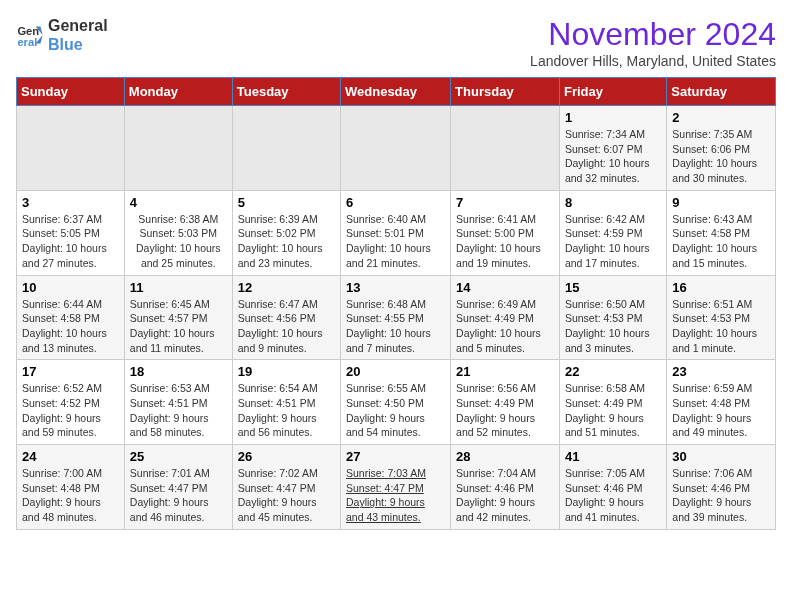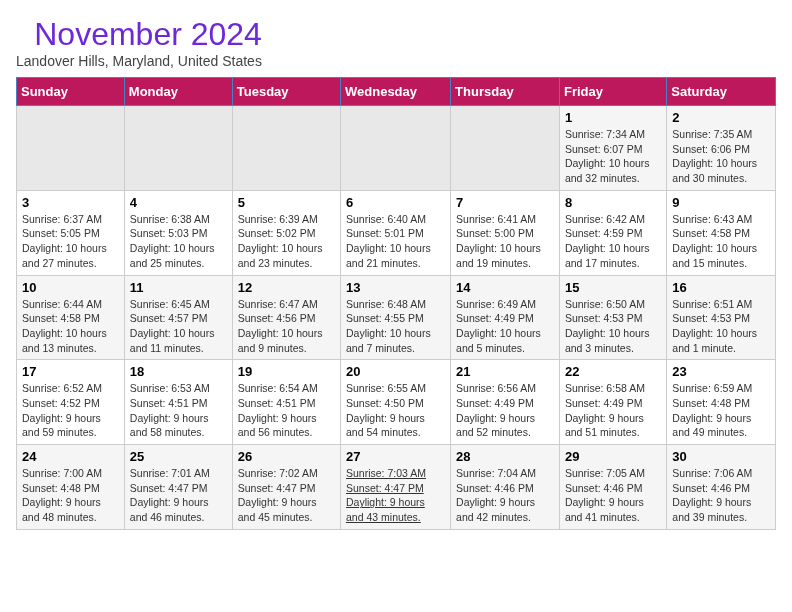--- a/index.html
+++ b/index.html
@@ -36,21 +36,21 @@
     .subtitle {
       font-size: 14px;
       color: #444;
     }
     table {
       width: 100%;
       border-collapse: collapse;
       font-size: 11px;
     }
     thead tr th {
-      background-color: #be185d;
+      background-color: #b91c1c;
       color: #fff;
       padding: 6px 4px;
       text-align: left;
       font-size: 13px;
       font-weight: bold;
       border: 1px solid #4a7fc1;
     }
     tbody tr td {
       vertical-align: top;
       padding: 4px 5px;
@@ -77,20 +77,31 @@
       line-height: 1.4;
     }
     .empty-cell {
       background: #e8e8e8 !important;
     }
   </style>
 </head>
 <body>
 
 <div class="header-area">
+  <div class="logo">
+    <svg class="logo-icon" viewBox="0 0 40 40">
+      <text x="2" y="20" font-size="16" font-weight="bold" fill="#333">Gen</text>
+      <text x="2" y="36" font-size="16" font-weight="bold" fill="#4a90d9">eral</text>
+      <polygon points="28,8 38,20 28,32 35,32 38,20 35,8" fill="#4a7fc1"></polygon>
+    </svg>
+    <div style="line-height:1.2">
+      <div style="font-size:16px;font-weight:bold;color:#333;">General</div>
+      <div style="font-size:16px;font-weight:bold;color:#4a90d9;">Blue</div>
+    </div>
+  </div>
   <div class="title-area">
     <div class="month-title">November 2024</div>
     <div class="subtitle">Landover Hills, Maryland, United States</div>
   </div>
 </div>
 
 <table>
   <thead>
     <tr id="header-row">
         <th>Sunday</th>
@@ -124,21 +135,21 @@
       </tr>
       <tr>
         <td>
           <span class="day-number">3</span>
           <div class="day-info" style="white-space: pre-line;">Sunrise: 6:37 AM
 Sunset: 5:05 PM
 Daylight: 10 hours and 27 minutes.</div>
         </td>
         <td>
           <span class="day-number">4</span>
-          <div class="day-info" style="white-space: pre-line;">Sunrise: 6:38 AM
+          <div class="day-info" style="white-space: pre-line; text-align: center;">Sunrise: 6:38 AM
 Sunset: 5:03 PM
 Daylight: 10 hours and 25 minutes.</div>
         </td>
         <td>
           <span class="day-number">5</span>
           <div class="day-info" style="white-space: pre-line;">Sunrise: 6:39 AM
 Sunset: 5:02 PM
 Daylight: 10 hours and 23 minutes.</div>
         </td>
         <td>
@@ -279,21 +290,21 @@
 Sunset: 4:47 PM
 Daylight: 9 hours and 43 minutes.</div>
         </td>
         <td>
           <span class="day-number">28</span>
           <div class="day-info" style="white-space: pre-line;">Sunrise: 7:04 AM
 Sunset: 4:46 PM
 Daylight: 9 hours and 42 minutes.</div>
         </td>
         <td>
-          <span class="day-number">29</span>
+          <span class="day-number">41</span>
           <div class="day-info" style="white-space: pre-line;">Sunrise: 7:05 AM
 Sunset: 4:46 PM
 Daylight: 9 hours and 41 minutes.</div>
         </td>
         <td>
           <span class="day-number">30</span>
           <div class="day-info" style="white-space: pre-line;">Sunrise: 7:06 AM
 Sunset: 4:46 PM
 Daylight: 9 hours and 39 minutes.</div>
         </td>

